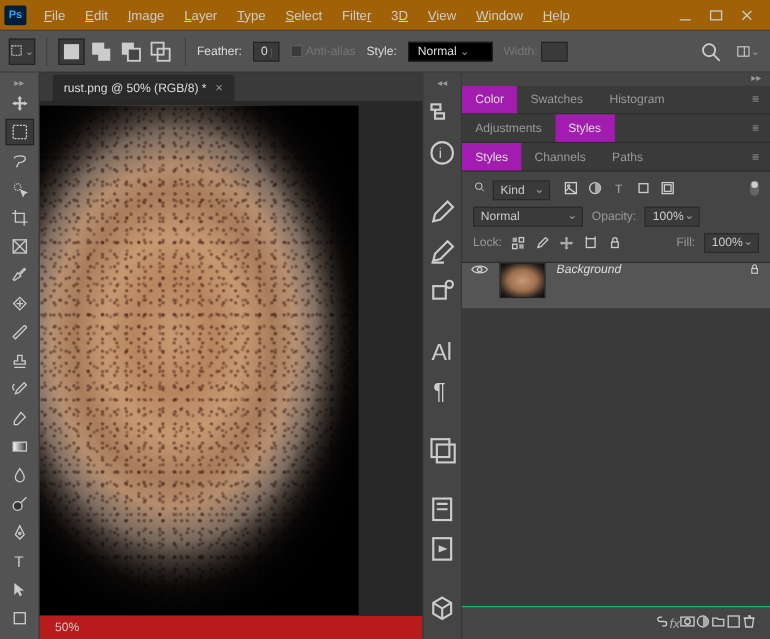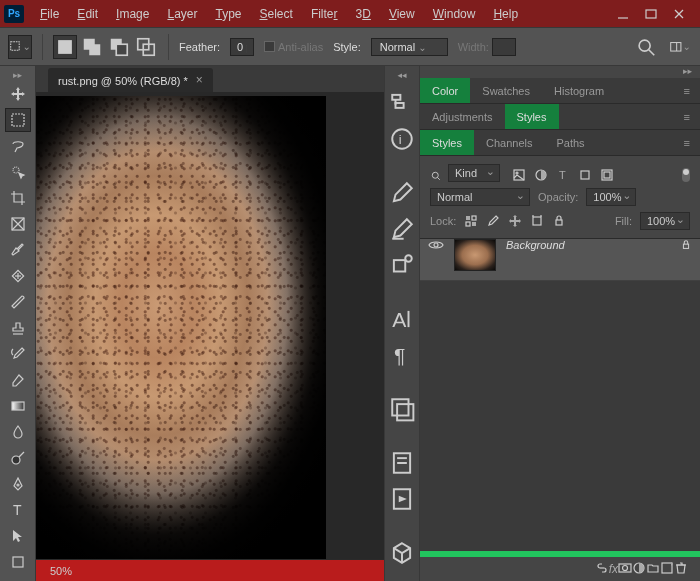--- a/index.html
+++ b/index.html
@@ -1,30 +1,30 @@
 <!DOCTYPE html>
 <html><head>
 <meta charset="utf-8">
 <style>
 *{box-sizing:border-box;margin:0;padding:0;font-family:"Segoe UI",Tahoma,sans-serif;user-select:none}
 body{width:700px;height:581px;background:#454545;color:#ccc;font-size:11px;overflow:hidden}
-.titlebar{height:28px;background:#7f1d1d;display:flex;align-items:center;padding:0 4px;border-bottom:1px solid #383838}
+.titlebar{height:28px;background:#a16207;display:flex;align-items:center;padding:0 4px;border-bottom:1px solid #383838}
 .ps-logo{width:20px;height:18px;background:#001e36;color:#31a8ff;display:flex;align-items:center;justify-content:center;font-weight:bold;font-size:10px;border-radius:2px;margin-right:8px}
 .menubar{display:flex;gap:2px;flex:1}
 .menu-item{padding:4px 8px;cursor:default;font-size:12px}
 .menu-item u{text-decoration:underline}
 .win-controls{display:flex;gap:14px;margin-right:10px;margin-left:auto}
 .win-ctrl{width:14px;height:14px;cursor:default;display:flex;align-items:center;justify-content:center}
 .optbar{height:38px;background:#535353;display:flex;align-items:center;padding:0 8px;gap:10px;border-bottom:1px solid #383838;font-size:11px}
 .opt-icon{width:24px;height:24px;display:flex;align-items:center;justify-content:center;border:1px solid transparent}
 .opt-icon.sel{background:#3a3a3a;border:1px solid #222}
 .opt-group{display:flex;gap:3px;align-items:center}
 .opt-label{color:#ddd}
 .opt-input{background:#3a3a3a;border:1px solid #222;color:#ddd;padding:2px 6px;width:24px;font-size:11px}
-.opt-select{background:#404040;border:1px solid #222;color:#ddd;padding:2px 20px 2px 8px;font-size:11px;position:relative}
+.opt-select{background:#000000;border:1px solid #222;color:#ddd;padding:2px 20px 2px 8px;font-size:11px;position:relative}
 .opt-cb{width:11px;height:11px;border:1px solid #666;background:#3a3a3a}
 .opt-dis{color:#777}
 .sep{width:1px;height:26px;background:#404040}
 .workspace{display:flex;height:515px}
 .toolbar{width:36px;background:#535353;border-right:1px solid #383838;display:flex;flex-direction:column;align-items:center;padding-top:4px;gap:2px}
 .tb-expand{height:10px;width:100%;display:flex;justify-content:center;align-items:center;color:#999;font-size:9px}
 .tool{width:26px;height:24px;display:flex;align-items:center;justify-content:center;cursor:default;position:relative}
 .tool.active{background:#3a3a3a;border:1px solid #222}
 .tool svg{width:16px;height:16px}
 .doc-area{flex:1;background:#2a2a2a;display:flex;flex-direction:column;min-width:0}
@@ -37,36 +37,36 @@
 .canvas::after{content:"";position:absolute;inset:0;background:radial-gradient(ellipse 200px 280px at 42% 45%,transparent 55%,rgba(0,0,0,0.85) 82%,#000 100%)}
 .statusbar{height:22px;background:#b91c1c;display:flex;align-items:center;padding:0 14px;font-size:11px;color:#ccc;border-top:1px solid #2a2a2a}
 .midstrip{width:36px;background:#454545;border-left:1px solid #383838;border-right:1px solid #383838;display:flex;flex-direction:column;align-items:center;padding-top:4px;gap:10px}
 .mid-expand{height:10px;width:100%;display:flex;justify-content:center;color:#999;font-size:9px}
 .mid-icon{width:26px;height:26px;display:flex;align-items:center;justify-content:center;color:#ccc}
 .mid-sep{width:24px;height:1px;background:#383838;margin:4px 0}
 .panels{width:280px;background:#454545;display:flex;flex-direction:column}
 .pn-expand{height:12px;display:flex;justify-content:flex-end;padding-right:8px;color:#999;font-size:9px}
 .tab-row{height:26px;background:#3a3a3a;display:flex;align-items:center;border-bottom:1px solid #2a2a2a;position:relative}
 .ptab{padding:0 12px;height:100%;display:flex;align-items:center;color:#999;font-size:11px;cursor:default}
-.ptab.active{background:#15803d;color:#ddd}
+.ptab.active{background:#a21caf;color:#ddd}
 .ptab-menu{margin-left:auto;padding:0 10px;color:#999}
 .panel-body{padding:8px 10px;display:flex;flex-direction:column;gap:6px;border-bottom:1px solid #2a2a2a}
-.layer-controls{display:flex;align-items:flex-end;gap:6px;font-size:11px;color:#bbb}
+.layer-controls{display:flex;align-items:flex-start;gap:6px;font-size:11px;color:#bbb}
 .lc-select{background:#3a3a3a;border:1px solid #2a2a2a;padding:2px 18px 2px 6px;color:#ccc;font-size:11px;position:relative}
 .lc-select::after{content:"⌄";position:absolute;right:4px;top:0;color:#999}
 .lc-icons{display:flex;gap:8px;margin-left:6px;color:#aaa}
 .lc-ic{width:14px;height:14px;display:flex;align-items:center;justify-content:center}
 .layer-row2{display:flex;align-items:center;gap:8px;font-size:11px;color:#999}
 .layer-list{background:#3a3a3a;flex:1;overflow:auto}
 .layer-item{display:flex;height:42px;background:#555;border-bottom:1px solid #404040;padding:0 8px;gap:10px}
 .layer-eye{width:16px;color:#ddd;text-align:center}
 .layer-thumb{width:42px;height:32px;background:radial-gradient(ellipse at center,#c89872 0%,#9c6f4f 45%,#2a211c 78%,#0a0908 100%);border:1px solid #222}
 .layer-name{flex:1;font-style:italic;color:#ddd;font-size:11px}
 .layer-lock{color:#ccc}
-.bottom-icons{height:30px;border-top:6px solid #22c55e;display:flex;align-items:center;justify-content:flex-end;padding:0 12px;color:#aaa}
+.bottom-icons{height:30px;border-top:1px solid #22c55e;display:flex;align-items:center;justify-content:flex-end;padding:0 12px;color:#aaa}
 svg{stroke:#ccc;fill:none;stroke-width:1.2}
 .chev{font-size:10px;color:#999}
 </style>
 </head>
 <body>
 
 <div class="titlebar">
   <div class="ps-logo">Ps</div>
   <div class="menubar">
     <div class="menu-item"><u>F</u>ile</div>

